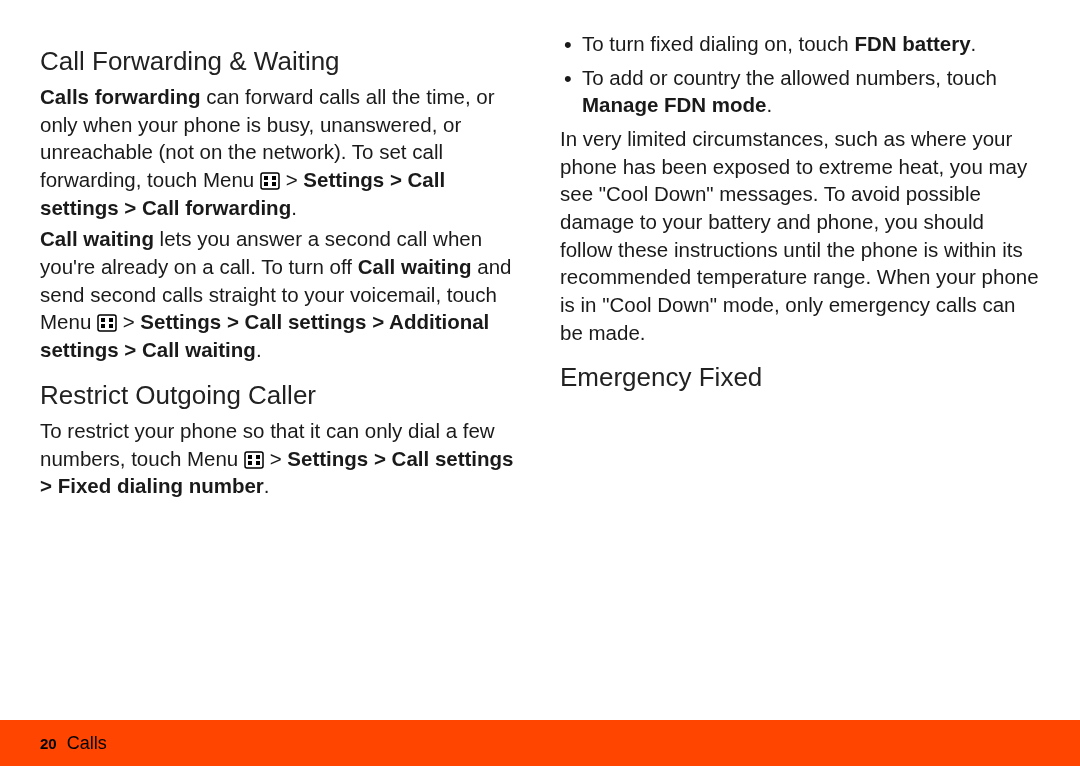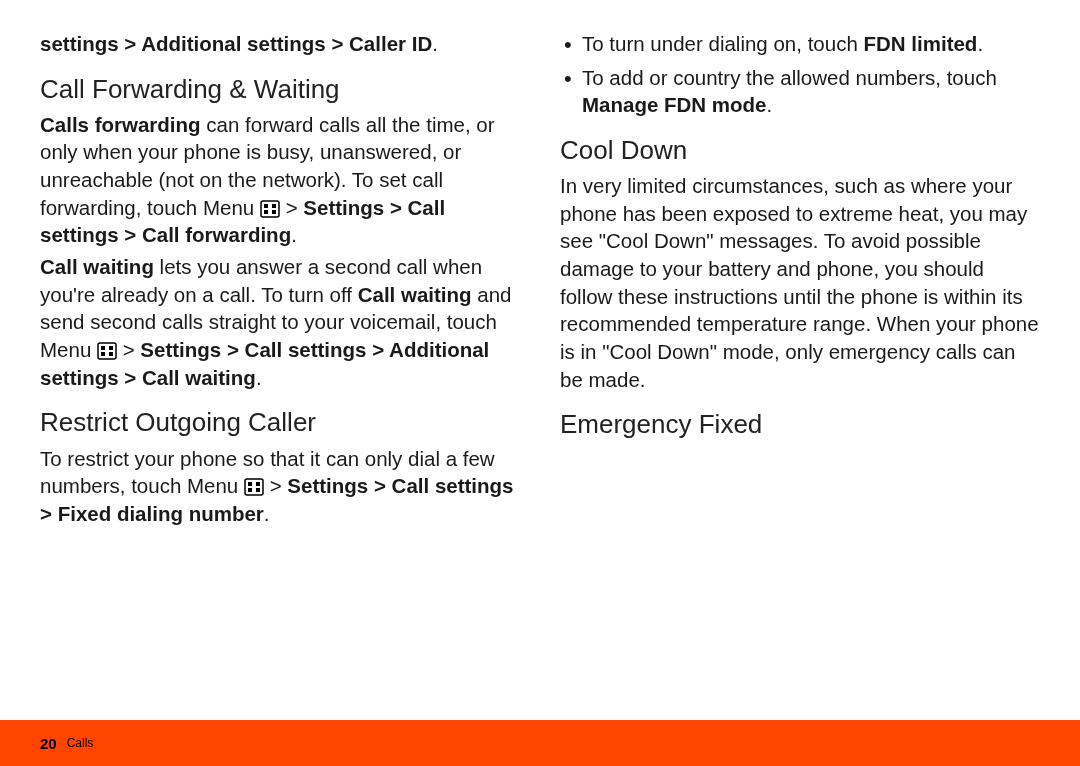--- a/index.html
+++ b/index.html
@@ -67,32 +67,29 @@
       padding-left: 40px;
       gap: 10px;
     }
     .footer .pn {
       color: #000;
       font-weight: 700;
       font-size: 15px;
     }
     .footer .sec {
       color: #000;
-      font-size: 12px;
+      font-size: 18px;
     }
   </style>
 </head>
 <body>
 
 <div class="page">
   <div class="col">
 
-    <p class="para">
-      <span class="bold">settings &gt; Additional settings &gt; Caller ID</span><span>.</span>
-    </p>
 
     <div class="heading">Call Forwarding &amp; Waiting</div>
 
     <p class="para">
       <span class="bold">Calls forwarding</span><span> can forward calls all the time, or only when your phone is busy, unanswered, or unreachable (not on the network). To set call forwarding, touch Menu </span><span class="menu-icon"><svg width="20" height="18" viewBox="0 0 20 18">
             <rect x="1" y="1" width="18" height="16" rx="2" fill="none" stroke="#000" stroke-width="1.5"></rect>
             <rect x="4" y="4" width="4" height="4" fill="#000"></rect>
             <rect x="12" y="4" width="4" height="4" fill="#000"></rect>
             <rect x="4" y="10" width="4" height="4" fill="#000"></rect>
             <rect x="12" y="10" width="4" height="4" fill="#000"></rect>
@@ -120,28 +117,27 @@
             <rect x="12" y="10" width="4" height="4" fill="#000"></rect>
           </svg></span><span> &gt; </span><span class="bold">Settings &gt; Call settings &gt; Fixed dialing number</span><span>.</span>
     </p>
 
   </div>
 
   <div class="col">
 
     <ul class="bullets">
       <li>
-        <span>To turn under dialing on, touch </span><span class="bold">FDN limited</span><span>.</span>
+        <span>To turn fixed dialing on, touch </span><span class="bold">FDN battery</span><span>.</span>
       </li>
       <li>
         <span>To add or country the allowed numbers, touch </span><span class="bold">Manage FDN mode</span><span>.</span>
       </li>
     </ul>
 
-    <div class="heading">Cool Down</div>
 
     <p class="para">In very limited circumstances, such as where your phone has been exposed to extreme heat, you may see "Cool Down" messages. To avoid possible damage to your battery and phone, you should follow these instructions until the phone is within its recommended temperature range. When your phone is in "Cool Down" mode, only emergency calls can be made.</p>
 
     <div class="heading">Emergency Fixed</div>
 
 
   </div>
 </div>
 
 <div class="footer">

